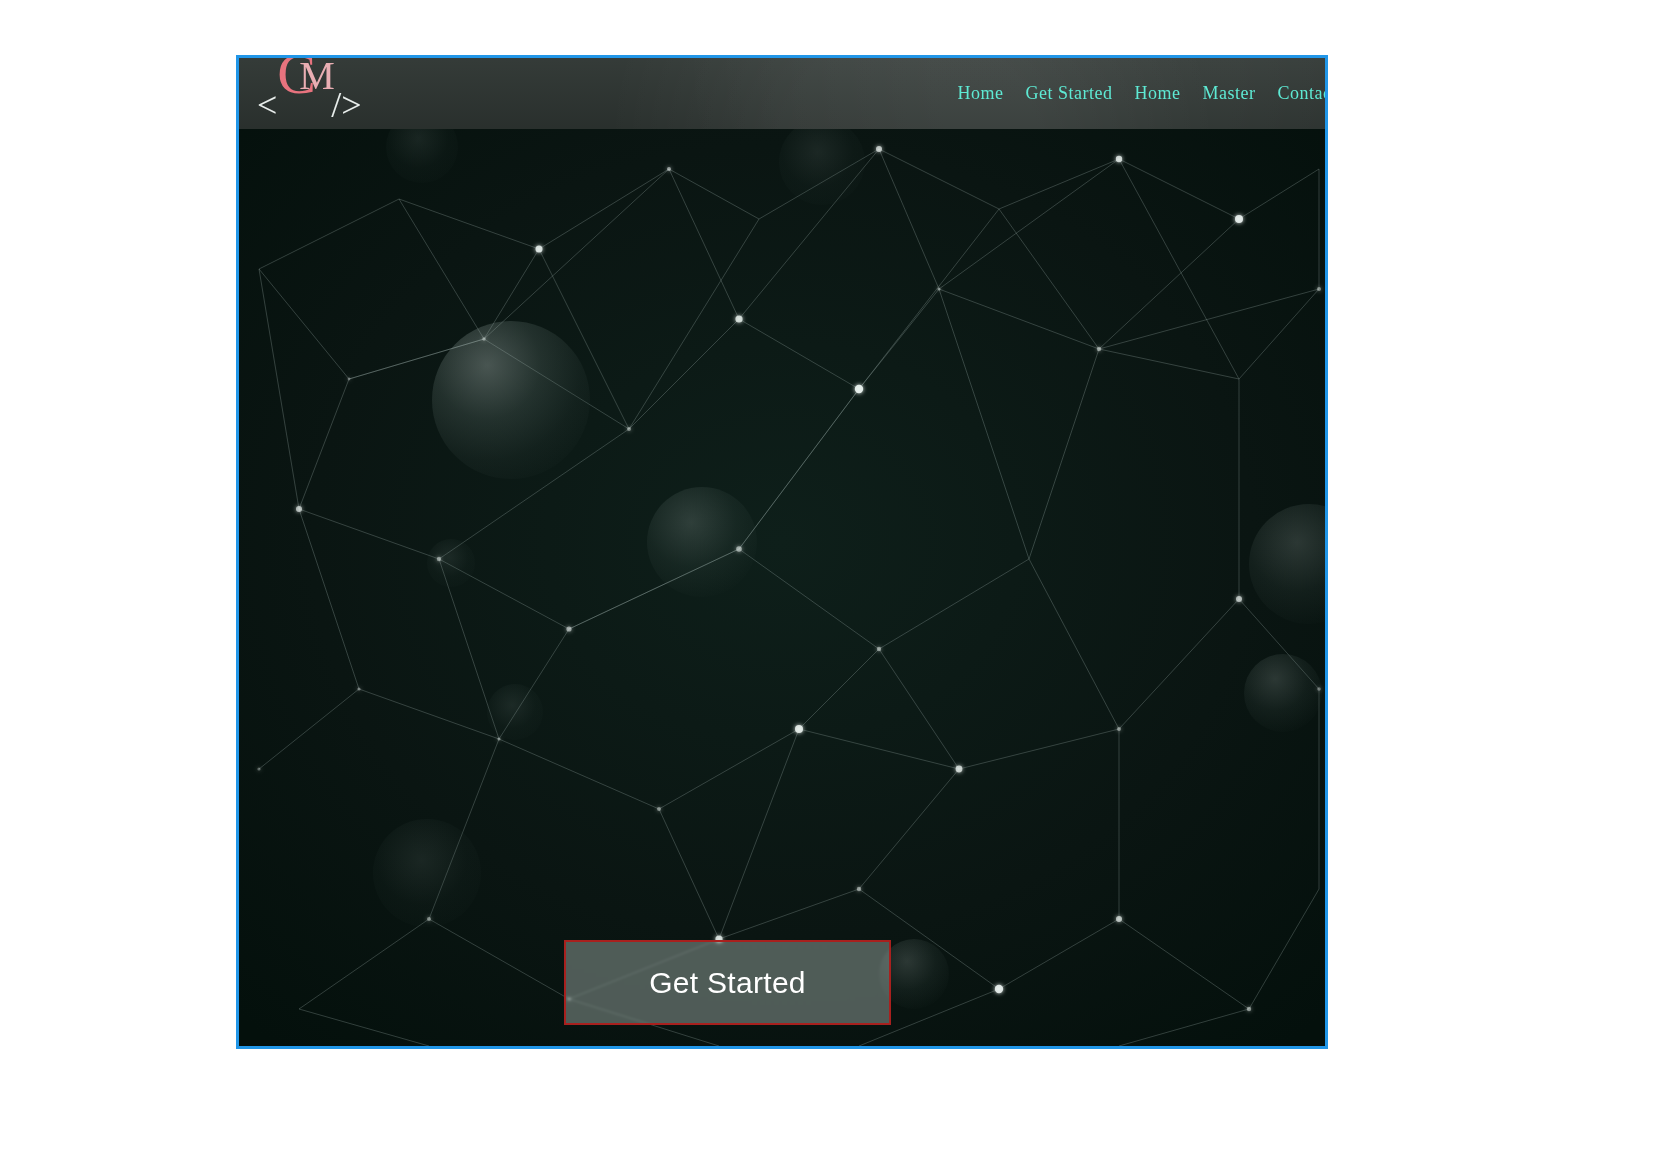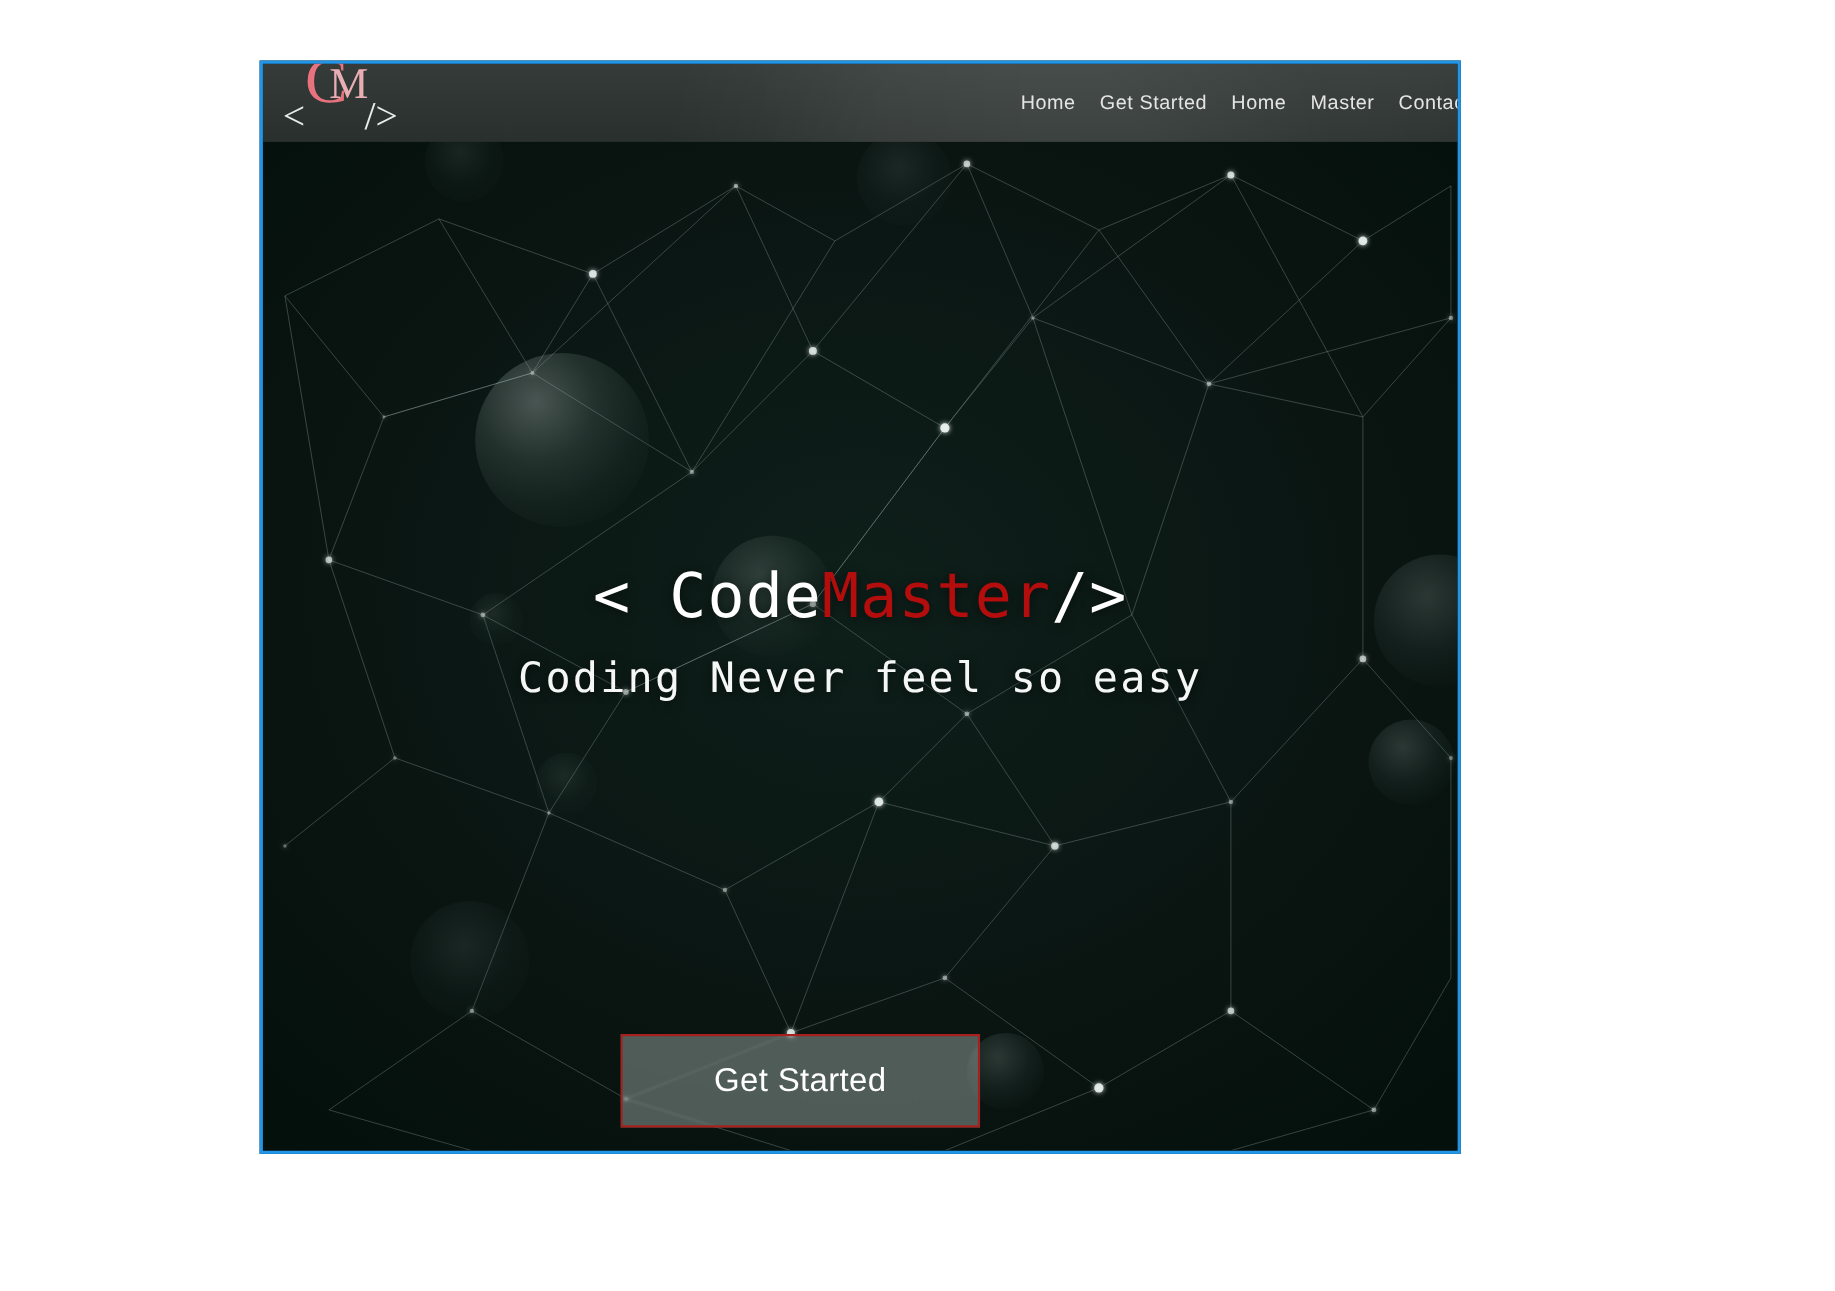--- a/index.html
+++ b/index.html
@@ -100,23 +100,23 @@
   #navlinks {
     position: relative;
     z-index: 3;
     display: flex;
     align-items: center;
     gap: 22px;
     padding-right: 0px;
     margin-right: -12px;
   }
   .navlink {
-    font-family: Liberation Sans, sans-serif;
+    font-family: Liberation Serif, serif;
     font-size: 18px;
-    color: #e5e5e5;
+    color: #5eead4;
     text-decoration: none;
     white-space: nowrap;
     letter-spacing: 0.5px;
     cursor: pointer;
   }
 
   
   #hero {
     position: absolute;
     left: 0; top: 71px;
@@ -354,22 +354,20 @@
       <div class="sphere soft" style="left:1010px; top:375px;  width:120px; height:120px;"></div>
       <div class="sphere soft" style="left:1005px; top:525px;  width:78px;  height:78px;"></div>
       <div class="sphere faint" style="left:134px;  top:690px;  width:108px; height:108px;"></div>
       <div class="sphere faint" style="left:248px;  top:555px;  width:56px;  height:56px;"></div>
       <div class="sphere faint" style="left:188px;  top:410px;  width:48px;  height:48px;"></div>
       <div class="sphere faint" style="left:147px;  top:-18px;  width:72px;  height:72px;"></div>
       <div class="sphere faint" style="left:540px;  top:-10px;  width:86px;  height:86px;"></div>
       <div class="sphere soft" style="left:640px;  top:810px;  width:70px;  height:70px;"></div>
 
       <div id="hero-content">
-        <div id="hero-title"><span>&lt; Code</span><span class="accent">Master</span><span>/&gt;</span></div>
-
-        <div id="hero-sub">Coding Never feel so easy</div>
+
 
         <div id="cta">Get Started</div>
       </div>
 
     </div>
   </div>
 </div>
 
 </body></html>

